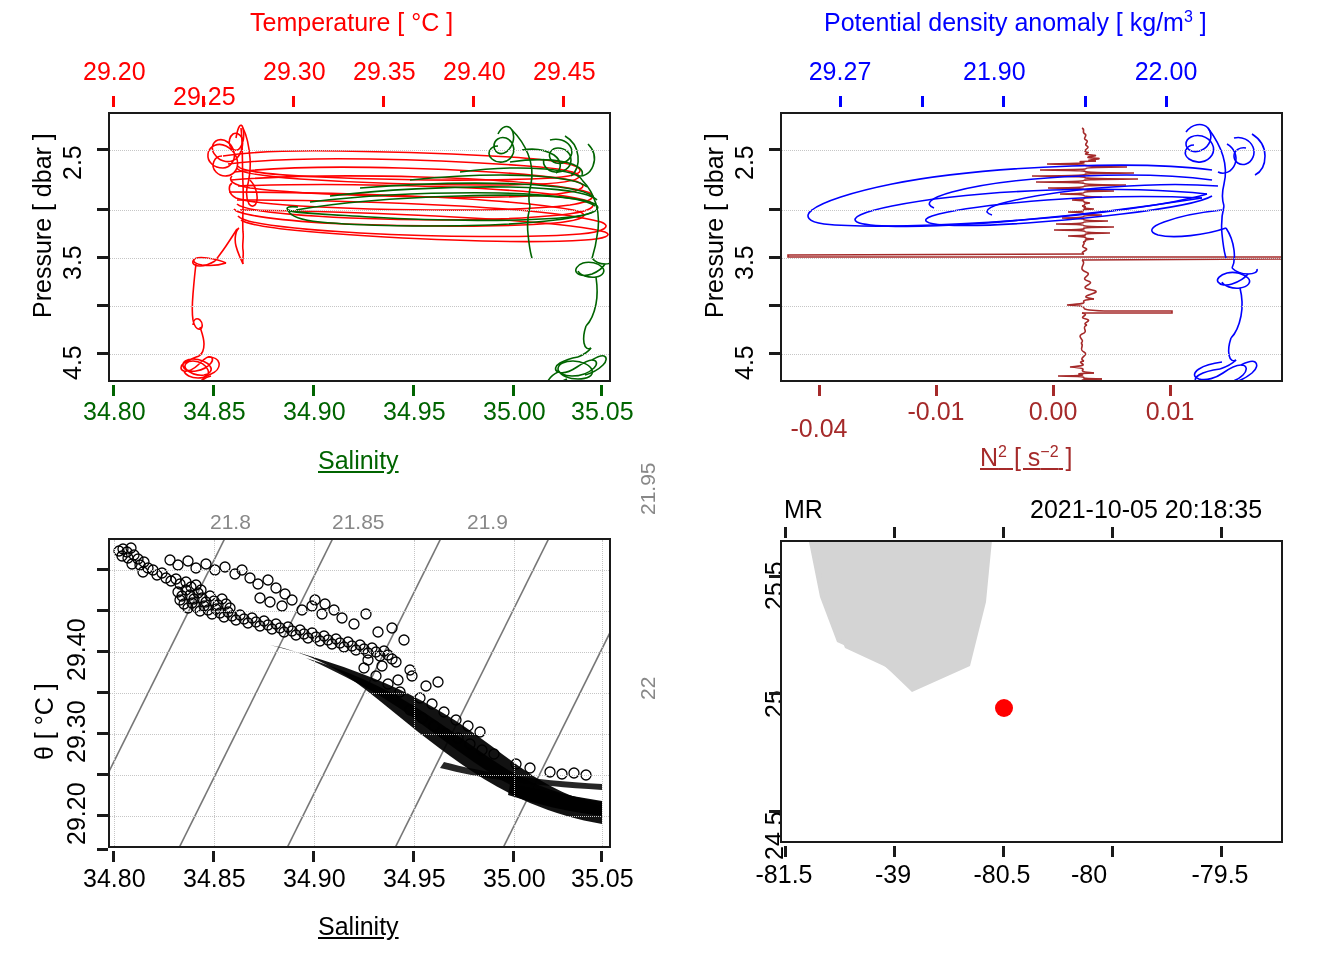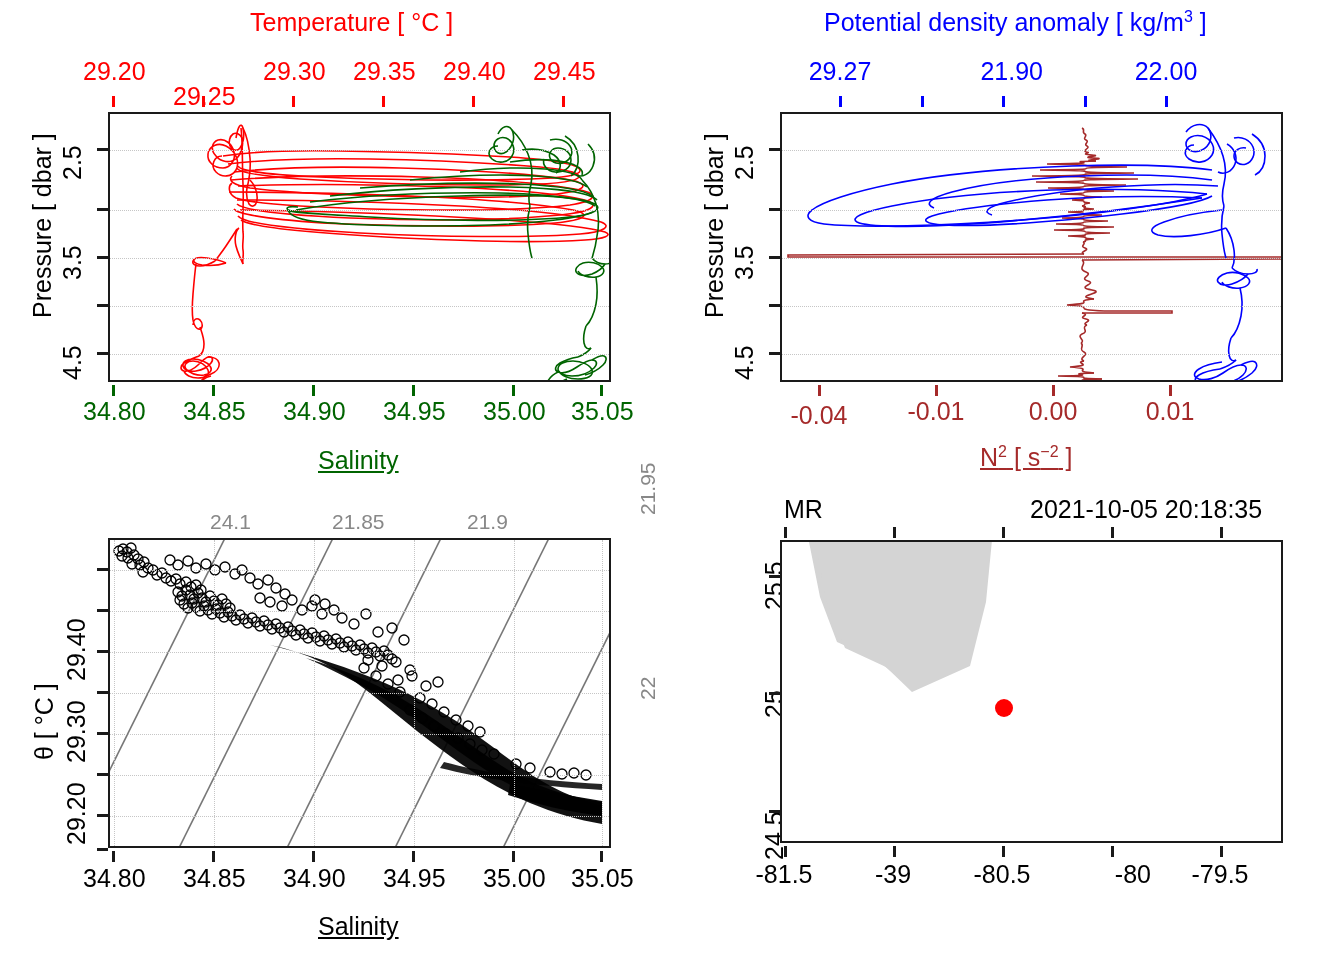--- a/index.html
+++ b/index.html
@@ -189,21 +189,21 @@
   <div class="tick" style="position:absolute;left:571px;top:397px;color:#006400;width:60px;text-align:center;">35.05</div>
 
   <div class="axlab" style="position:absolute;left:318px;top:446px;color:#006400;">Salinity</div>
 </div>
 
 <div class="panel">
 
   <div class="ttl" style="position:absolute;left:824px;top:8px;color:#0000ff;">Potential density anomaly [ kg/m<sup style="font-size:16px">3</sup> ]</div>
 
   <div class="tick" style="position:absolute;left:800px;top:57px;color:#0000ff;width:80px;text-align:center;">29.27</div>
-  <div class="tick" style="position:absolute;left:963px;top:57px;color:#0000ff;width:80px;text-align:right;">21.90</div>
+  <div class="tick" style="position:absolute;left:963px;top:57px;color:#0000ff;width:80px;text-align:left;">21.90</div>
   <div class="tick" style="position:absolute;left:1126px;top:57px;color:#0000ff;width:80px;text-align:center;">22.00</div>
 
   <div class="tk v blue" style="left:839px;top:96px;"></div>
   <div class="tk v blue" style="left:921px;top:96px;"></div>
   <div class="tk v blue" style="left:1002px;top:96px;"></div>
   <div class="tk v blue" style="left:1084px;top:96px;"></div>
   <div class="tk v blue" style="left:1165px;top:96px;"></div>
 
   <div class="ttl rot90" style="position:absolute;left:700px;top:318px;">Pressure [ dbar ]</div>
   <div class="tick rot90" style="position:absolute;left:730px;top:180px;">2.5</div>
@@ -292,31 +292,31 @@
                  C464,264 455,268 447,270"></path>
       </g>
     </svg>
   </div>
 
   <div class="tk v dred" style="left:818px;top:385px;"></div>
   <div class="tk v dred" style="left:935px;top:385px;"></div>
   <div class="tk v dred" style="left:1052px;top:385px;"></div>
   <div class="tk v dred" style="left:1169px;top:385px;"></div>
 
-  <div class="tick" style="position:absolute;left:779px;top:401px;color:#a52a2a;width:80px;text-align:center;">-0.04</div>
+  <div class="tick" style="position:absolute;left:779px;top:414px;color:#a52a2a;width:80px;text-align:center;">-0.04</div>
   <div class="tick" style="position:absolute;left:896px;top:397px;color:#a52a2a;width:80px;text-align:center;">-0.01</div>
   <div class="tick" style="position:absolute;left:1013px;top:397px;color:#a52a2a;width:80px;text-align:center;">0.00</div>
   <div class="tick" style="position:absolute;left:1130px;top:397px;color:#a52a2a;width:80px;text-align:center;">0.01</div>
 
   <div class="axlab" style="position:absolute;left:980px;top:443px;color:#a52a2a;">N<sup style="font-size:16px">2</sup> [ s<sup style="font-size:16px">−2</sup> ]</div>
 </div>
 
 <div class="panel">
 
-  <div class="tick" style="position:absolute;left:210px;top:510px;color:#888888;font-size:21px;">24.1</div>
+  <div class="tick" style="position:absolute;left:210px;top:510px;color:#888888;font-size:21px;">21.8</div>
   <div class="tick" style="position:absolute;left:332px;top:510px;color:#888888;font-size:21px;">21.85</div>
   <div class="tick" style="position:absolute;left:467px;top:510px;color:#888888;font-size:21px;">21.9</div>
 
   <div class="tick rot90" style="position:absolute;left:636px;top:515px;color:#888888;font-size:21px;">21.95</div>
   <div class="tick rot90" style="position:absolute;left:636px;top:700px;color:#888888;font-size:21px;">22</div>
 
   <div class="ttl rot90" style="position:absolute;left:30px;top:760px;">θ [ °C ]</div>
   <div class="tick rot90" style="position:absolute;left:62px;top:845px;">29.20</div>
   <div class="tick rot90" style="position:absolute;left:62px;top:763px;">29.30</div>
   <div class="tick rot90" style="position:absolute;left:62px;top:681px;">29.40</div>
@@ -587,17 +587,17 @@
 
   <div class="tk v" style="left:784px;top:846px;"></div>
   <div class="tk v" style="left:893px;top:846px;"></div>
   <div class="tk v" style="left:1002px;top:846px;"></div>
   <div class="tk v" style="left:1111px;top:846px;"></div>
   <div class="tk v" style="left:1220px;top:846px;"></div>
 
   <div class="tick" style="position:absolute;left:744px;top:860px;width:80px;text-align:center;">-81.5</div>
   <div class="tick" style="position:absolute;left:853px;top:860px;width:80px;text-align:center;">-39</div>
   <div class="tick" style="position:absolute;left:962px;top:860px;width:80px;text-align:center;">-80.5</div>
-  <div class="tick" style="position:absolute;left:1071px;top:860px;width:80px;text-align:right;">-80</div>
+  <div class="tick" style="position:absolute;left:1071px;top:860px;width:80px;text-align:left;">-80</div>
   <div class="tick" style="position:absolute;left:1180px;top:860px;width:80px;text-align:center;">-79.5</div>
 </div>
 
 </div>
 
 </body></html>

